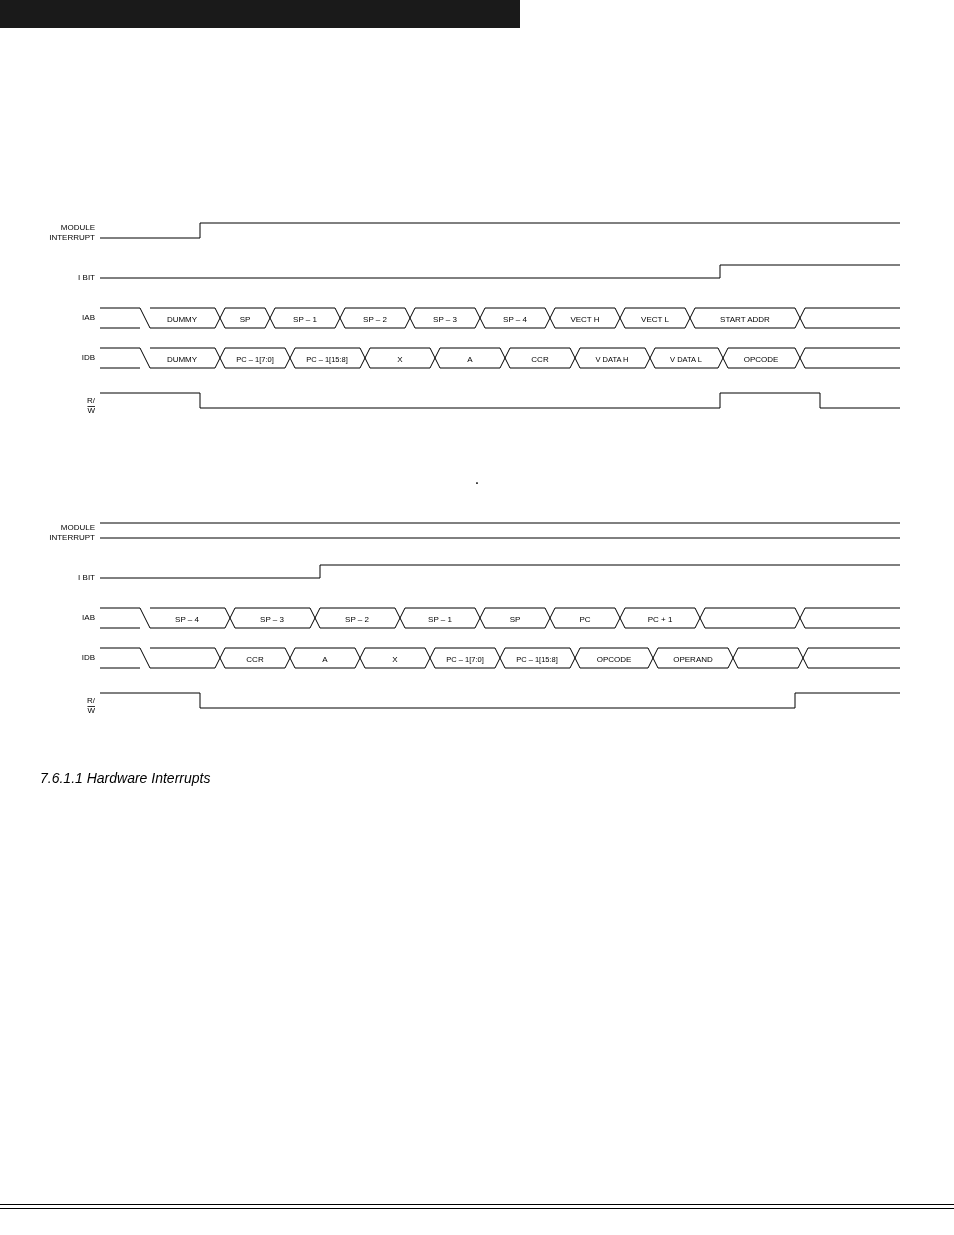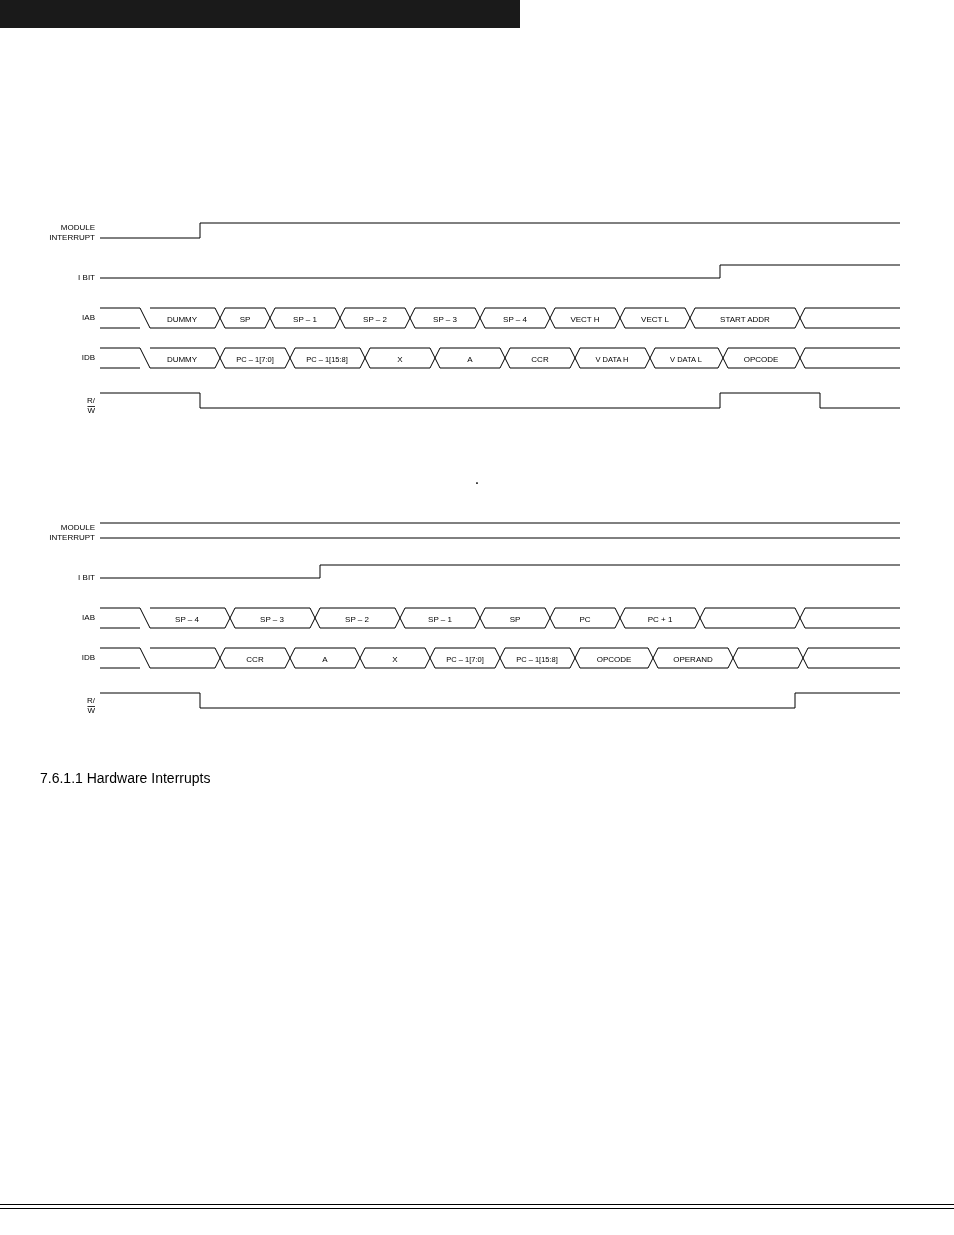--- a/index.html
+++ b/index.html
@@ -24,20 +24,21 @@
       padding: 20px 40px 20px 40px;
     }
 
     
     .timing-section {
       margin: 30px 0;
       position: relative;
     }
 
     .section-title {
+      font-style: italic;
       font-size: 14px;
       font-weight: normal;
       margin: 20px 0 10px 0;
     }
 
     .dot-separator {
       text-align: center;
       font-size: 16px;
       margin: 10px 0;
     }

